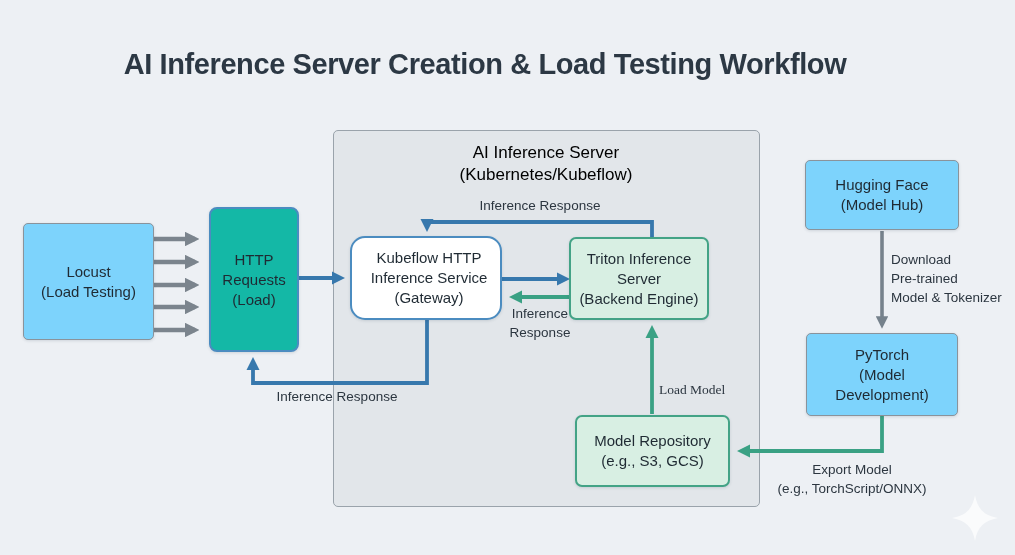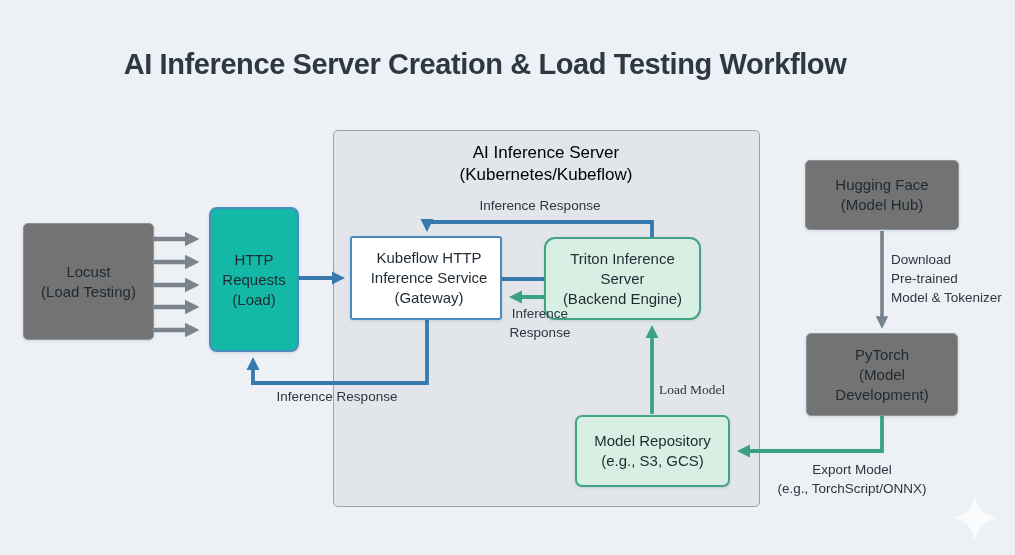--- a/index.html
+++ b/index.html
@@ -20,23 +20,23 @@
   .node{
     position:absolute;
     display:flex;flex-direction:column;justify-content:center;align-items:center;
     text-align:center;
     font-size:15px;line-height:20px;font-weight:400;
     border-radius:6px;
     box-shadow:0 1px 3px rgba(40,60,80,0.15);
     box-sizing:border-box;
   }
   .node span{display:block;}
-  .white-node{background:#737373;border:1.5px solid #8a939b;border-radius:5px;}
+  .white-node{background:#7dd3fc;border:1.5px solid #8a939b;border-radius:5px;}
   .blue-node{background:#14b8a6;border:2px solid #4b8cc0;border-radius:8px;}
-  .blue-border-node{background:#ffffff;border:2px solid #4b8cc0;border-radius:3px;padding-left:6px;}
+  .blue-border-node{background:#ffffff;border:2px solid #4b8cc0;border-radius:15px;padding-left:6px;}
   .green-node{background:#d8efe3;border:2px solid #43a386;border-radius:7px;}
   .container-box{
     position:absolute;left:333px;top:130px;width:427px;height:377px;
     background:#e2e6ea;border:1.5px solid #9aa3ab;border-radius:5px;
     box-sizing:border-box;
   }
   .container-title{
     position:absolute;left:396px;top:142px;width:300px;
     text-align:center;font-size:17px;line-height:22px;font-weight:400;color:#000000;
   }
@@ -117,21 +117,21 @@
     <span>Requests</span>
     <span>(Load)</span>
   </div>
 
   <div class="node blue-border-node" style="left:350px;top:236px;width:152px;height:84px;">
     <span>Kubeflow HTTP</span>
     <span>Inference Service</span>
     <span>(Gateway)</span>
   </div>
 
-  <div class="node green-node" style="left:544px;top:237px;width:157px;height:83px;border-radius:11px;">
+  <div class="node green-node" style="left:569px;top:237px;width:140px;height:83px;">
     <span>Triton Inference</span>
     <span>Server</span>
     <span>(Backend Engine)</span>
   </div>
 
   <div class="node green-node" style="left:575px;top:415px;width:155px;height:72px;justify-content:center;">
     <span>Model Repository</span>
     <span>(e.g., S3, GCS)</span>
   </div>
 

